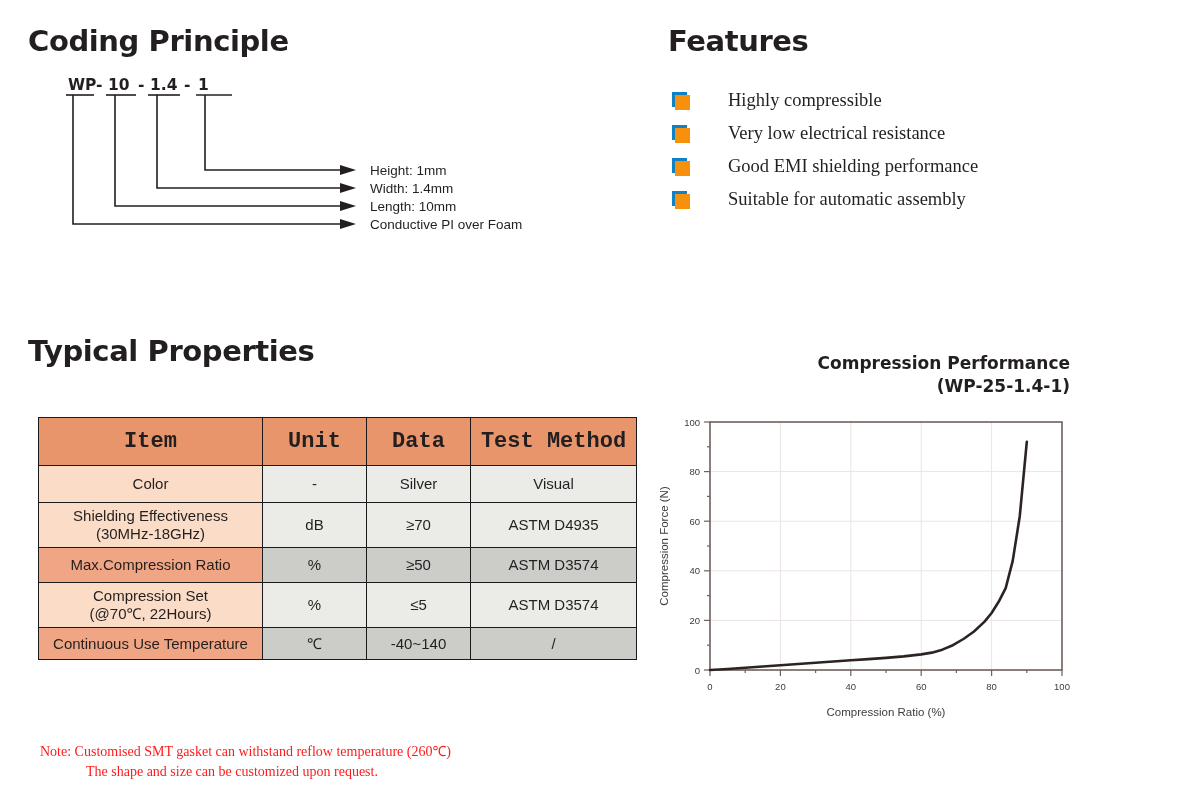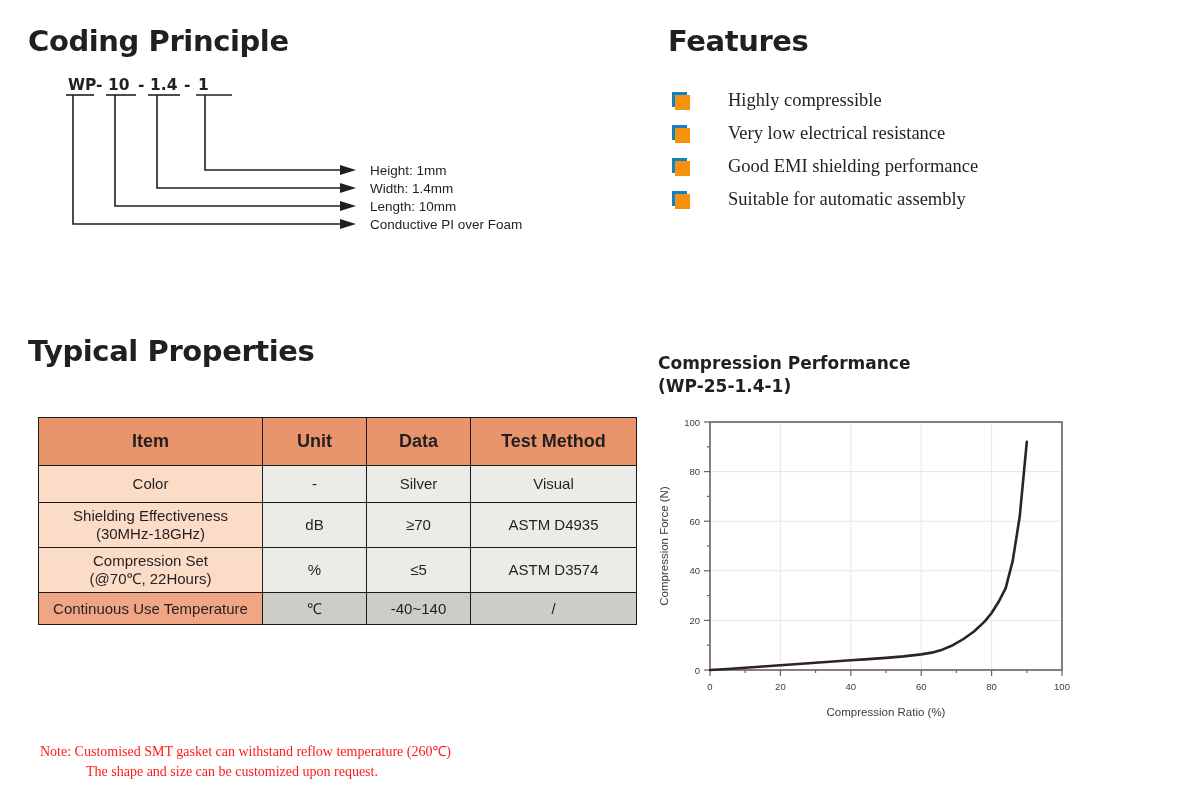--- a/index.html
+++ b/index.html
@@ -104,23 +104,24 @@
     text-align: center;
     vertical-align: middle;
     padding: 2px 3px;
     font-size: 15px;
     line-height: 1.18;
     color: #231f20;
     font-weight: normal;
   }
   #props-table th {
     font-weight: bold;
-    font-size: 18px;
+    font-size: 22px;
     background: #e8956c;
     height: 48px;
+    font-family: Liberation Mono, monospace;
   }
   .c-item { width: 224px; }
   .c-unit { width: 104px; }
   .c-data { width: 104px; }
   .c-test { width: 166px; }
 
   
   tr.odd  td.item-cell { background: #fbdcc7; }
   tr.even td.item-cell { background: #f0a684; }
   tr.odd  td.val-cell  { background: #ebece7; }
@@ -139,21 +140,21 @@
   }
   #note-line2 { display: block; padding-left: 46px; }
 
   
   #chart-block {
     position: absolute;
     left: 652px; top: 352px;
     width: 430px; height: 380px;
   }
   #chart-title {
-    text-align: left;
+    text-align: right;
     font-family: "DejaVu Sans", sans-serif;
     font-weight: bold;
     font-size: 17px;
     line-height: 1.35;
     color: #231f20;
     width: 412px;
     margin-left: 6px;
   }
   #chart-svg-wrap {
     position: absolute;
@@ -271,20 +272,26 @@
       <td class="val-cell">Visual</td>
     </tr>
     <tr class="odd" style="height:45px">
       <td class="item-cell">
         <span>Shielding Effectiveness</span><br>
         <span>(30MHz-18GHz)</span>
       </td>
       <td class="val-cell">dB</td>
       <td class="val-cell">≥70</td>
       <td class="val-cell">ASTM D4935</td>
+    </tr>
+    <tr class="even" style="height:35px">
+      <td class="item-cell">Max.Compression Ratio</td>
+      <td class="val-cell">%</td>
+      <td class="val-cell">≥50</td>
+      <td class="val-cell">ASTM D3574</td>
     </tr>
     <tr class="odd" style="height:45px">
       <td class="item-cell">
         <span>Compression Set</span><br>
         <span>(@70℃, 22Hours)</span>
       </td>
       <td class="val-cell">%</td>
       <td class="val-cell">≤5</td>
       <td class="val-cell">ASTM D3574</td>
     </tr>

